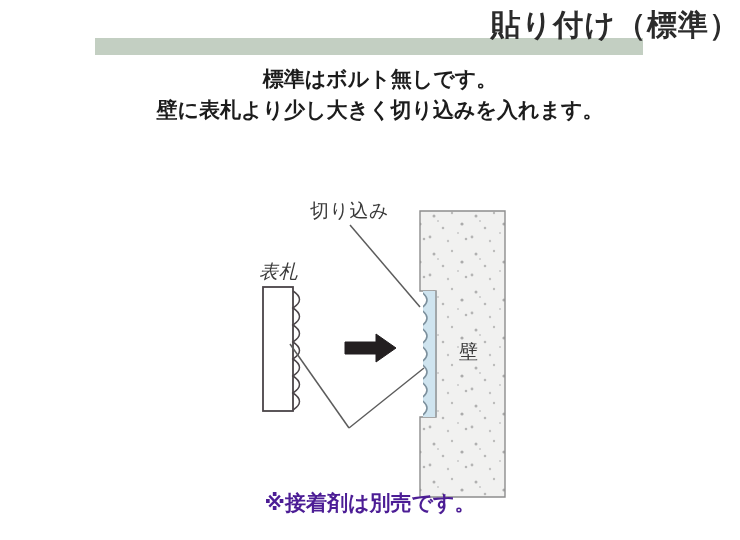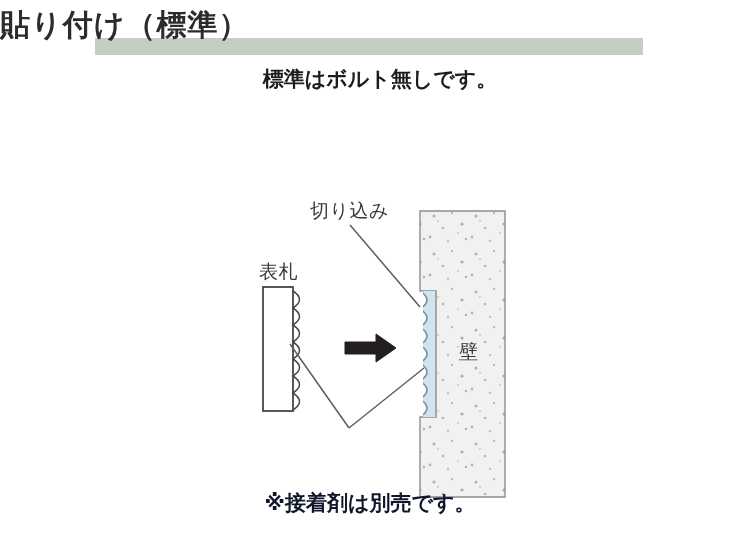--- a/index.html
+++ b/index.html
@@ -29,21 +29,21 @@
     top: 38px;
     width: 548px;
     height: 17px;
     background: #c3cfc2;
   }
   .page-title {
     position: absolute;
     left: 0;
     top: 6px;
     width: 740px;
-    text-align: left;
+    text-align: right;
     font-size: 30px;
     font-weight: bold;
     letter-spacing: 1px;
     color: #2b2b2b;
     line-height: 38px;
   }
 
   
   .intro {
     position: absolute;
@@ -76,48 +76,49 @@
 
   .diag-label {
     position: absolute;
     font-size: 19px;
     font-weight: normal;
     color: #3a3a3a;
     white-space: nowrap;
     letter-spacing: 0.5px;
   }
   #label-kirikomi { left: 302px; top: 179px; }
-  #label-hyousatsu { left: 251px; top: 240px; }
+  #label-hyousatsu { left: 251px; top: 240px; font-style: italic; }
   #label-atsuchaku { left: 331px; top: 256px; line-height: 25px; }
   #label-kabe { left: 451px; top: 320px; }
   #label-setchakuzai { left: 281px; top: 410px; }
 
   
   .footnote {
     position: absolute;
     left: 0;
     top: 489px;
     width: 740px;
     text-align: center;
     font-size: 21px;
     font-weight: bold;
-    color: #0f172a;
+    color: #4c1d95;
     white-space: nowrap;
   }
 </style>
 </head>
 <body>
 
 <div id="page">
 
   <div class="title-band"></div>
   <div class="page-title">貼り付け（標準）</div>
 
   <div class="intro">
     <div class="line">標準はボルト無しです。</div>
+    <div class="line">壁に表札より少し大きく切り込みを入れます。</div>
   </div>
 
   <div class="diagram">
     <svg width="740" height="540" viewBox="0 0 740 540" xmlns="http://www.w3.org/2000/svg">
       <defs>
 
         <pattern id="speckle" x="0" y="0" width="42" height="38" patternUnits="userSpaceOnUse">
           <rect width="42" height="38" fill="#f1f1f0"></rect>
           <circle cx="6" cy="7" r="1.5" fill="#9b9b9b" opacity="0.75"></circle>
           <circle cx="24" cy="4" r="1.2" fill="#a5a5a5" opacity="0.7"></circle>

